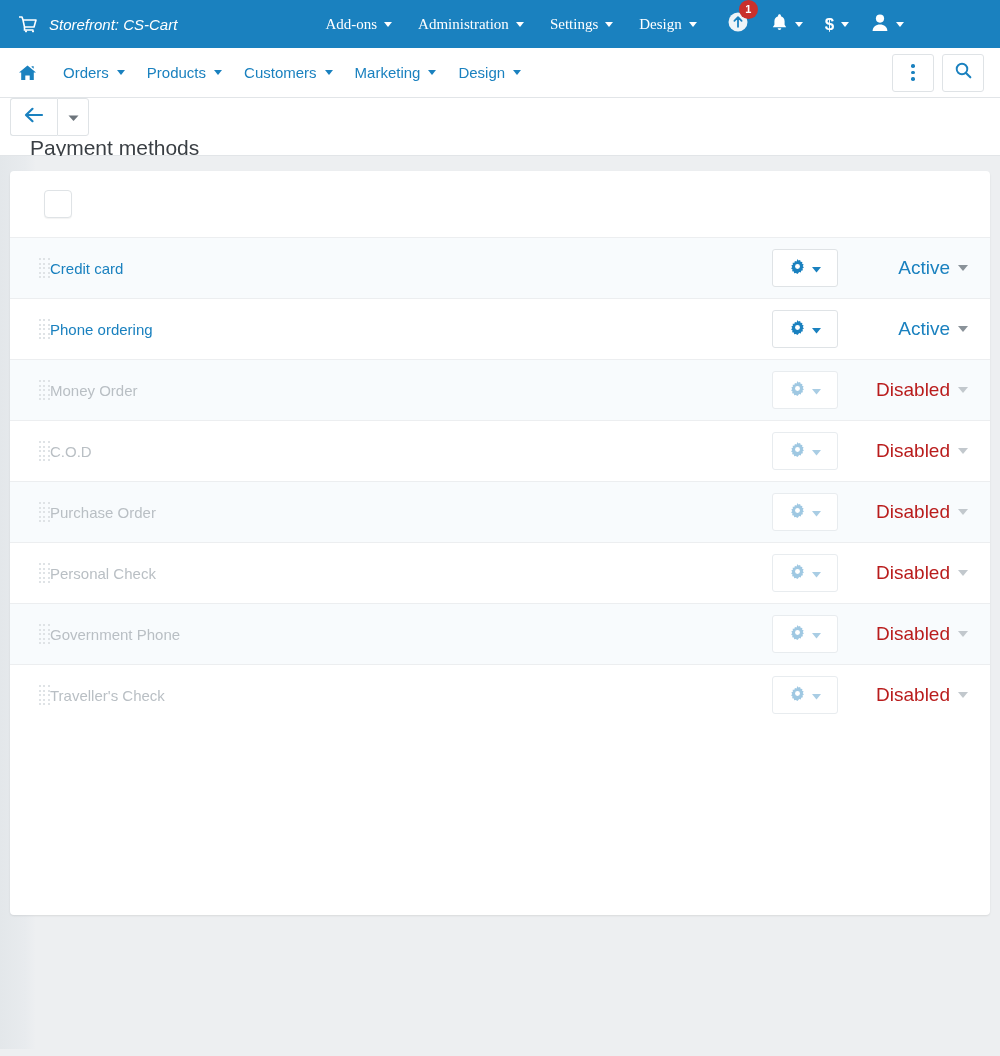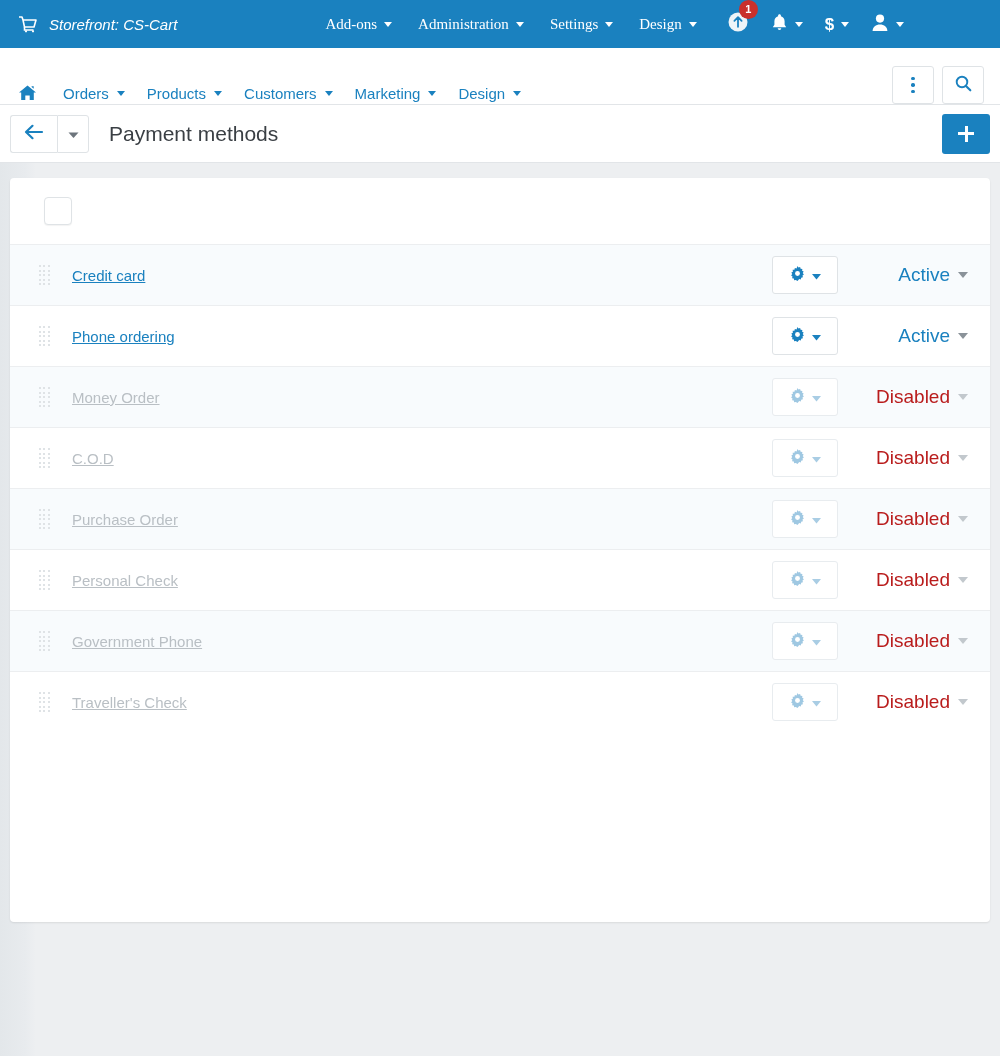--- a/index.html
+++ b/index.html
@@ -85,25 +85,25 @@
     display: flex;
     align-items: center;
     justify-content: center;
     padding: 0 5px;
     line-height: 1;
   }
   .dollar-glyph { font-size: 17px; font-weight: bold; line-height: 1; }
 
   
   .subnav {
-    height: 57px;
+    height: 50px;
     background: #ffffff;
     border-bottom: 1px solid #e2e5e8;
     display: flex;
-    align-items: flex-end;
+    align-items: center;
     padding: 0 16px 0 14px;
   }
   .subnav-left {
     display: flex;
     align-items: center;
     gap: 22px;
   }
   .home-btn {
     display: inline-flex;
     align-items: center;
@@ -137,23 +137,23 @@
     cursor: pointer;
   }
   .kebab { display: flex; flex-direction: column; gap: 3px; align-items: center; }
   .kebab i { width: 3.5px; height: 3.5px; border-radius: 50%; background: #1a81bf; display:block; }
 
   
   .page-header {
     height: 58px;
     background: #ffffff;
     display: flex;
-    align-items: center;
     padding: 0 10px 0 10px;
     border-bottom: 1px solid #e2e5e8;
+    flex-direction: column;
   }
   .btn-group { display: flex; align-items: stretch; }
   .btn-back {
     width: 47px; height: 38px;
     border: 1px solid #dfe3e6;
     border-right: none;
     border-radius: 3px 0 0 3px;
     background: #fff;
     display: flex; align-items: center; justify-content: center;
     cursor: pointer;
@@ -243,26 +243,24 @@
     grid-template-rows: repeat(5, 2px);
     gap: 2.5px;
     justify-content: center;
     align-content: center;
     cursor: grab;
     flex: 0 0 auto;
   }
   .drag-handle i { display:block; width:2px; height:2px; background:#dfe3e6; }
 
   .row-name {
-    margin-left: 22px;
     font-size: 15px;
     color: #1a81bf;
     cursor: pointer;
     white-space: nowrap;
-    text-decoration: underline;
   }
   .row.disabled .row-name { color: #b9bfc4; }
 
   .row-spacer { flex: 1 1 auto; }
 
   .gear-btn {
     width: 66px; height: 38px;
     border: 1px solid #dfe3e6;
     border-radius: 3px;
     background: #fff;

